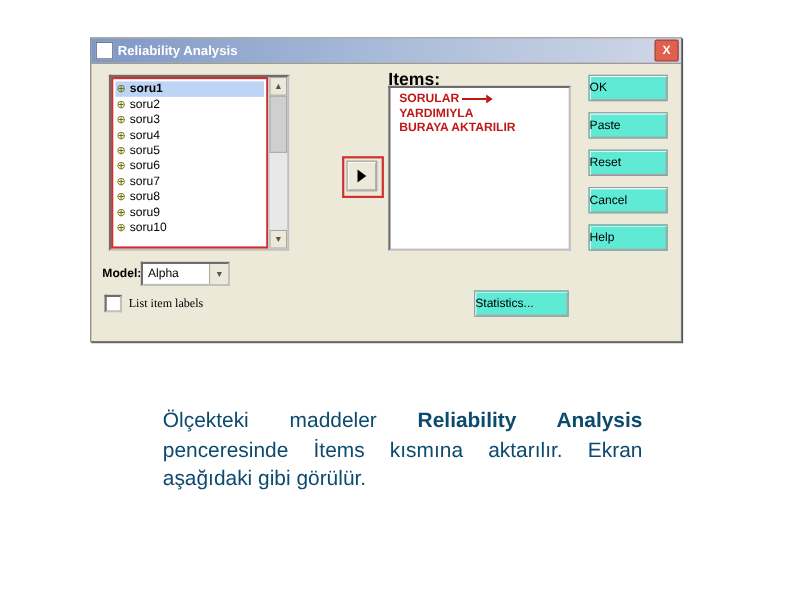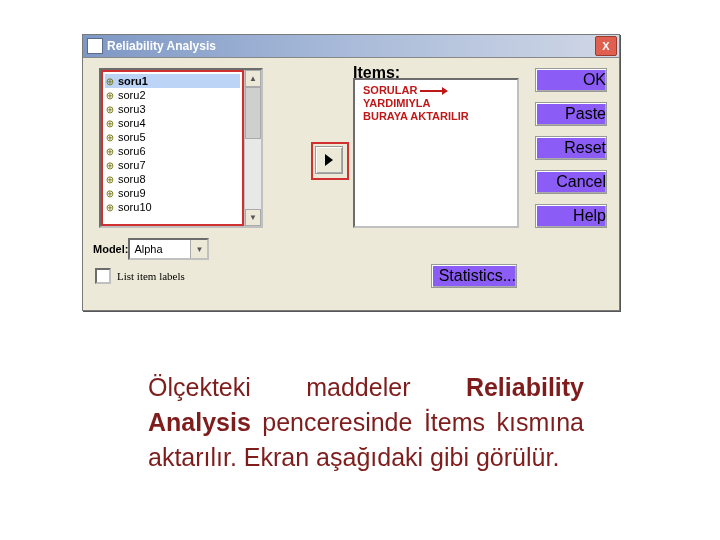--- a/index.html
+++ b/index.html
@@ -253,38 +253,38 @@
     position: absolute;
     right: 12px;
     top: 10px;
     width: 72px;
     display: flex;
     flex-direction: column;
     gap: 10px;
   }
   .btn {
     height: 22px;
-    background: #8b5cf6;
+    background: #5eead4;
     border: 1px solid #999;
     box-shadow: inset 1px 1px #fff, inset -1px -1px #aaa;
-    font-size: 16px;
-    display: flex;
-    align-items: center;
-    justify-content: flex-end;
+    font-size: 11px;
+    display: flex;
+    align-items: center;
+    justify-content: flex-start;
     cursor: pointer;
   }
 
   .caption {
     position: absolute;
     left: 148px;
     top: 370px;
     width: 436px;
     font-family: Arial, sans-serif;
-    font-size: 25px;
-    color: #7f1d1d;
+    font-size: 19px;
+    color: #0c4a6e;
     line-height: 1.4;
     text-align: justify;
   }
   .caption .bold { font-weight: bold; }
 </style>
 </head>
 <body>
 
 <div class="dialog">
   <div class="titlebar">

